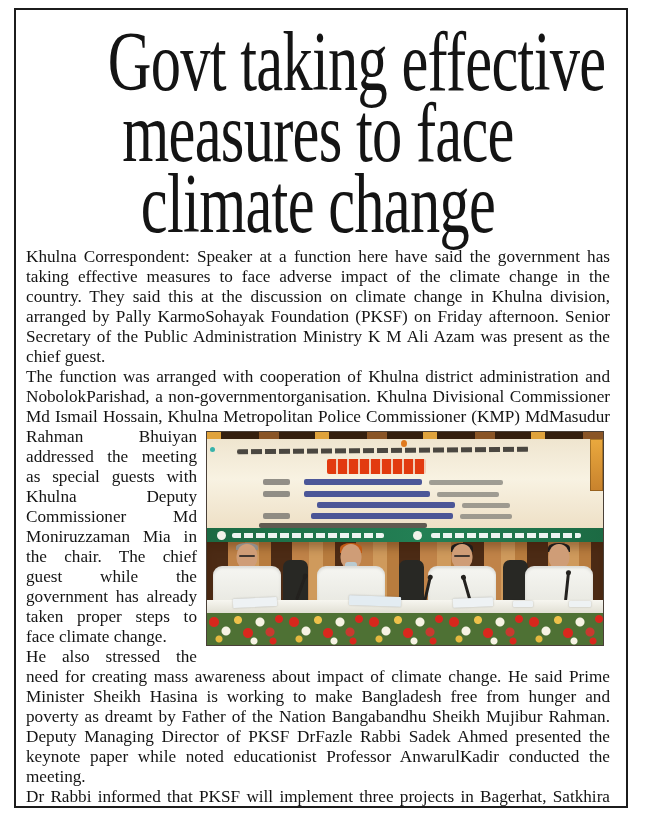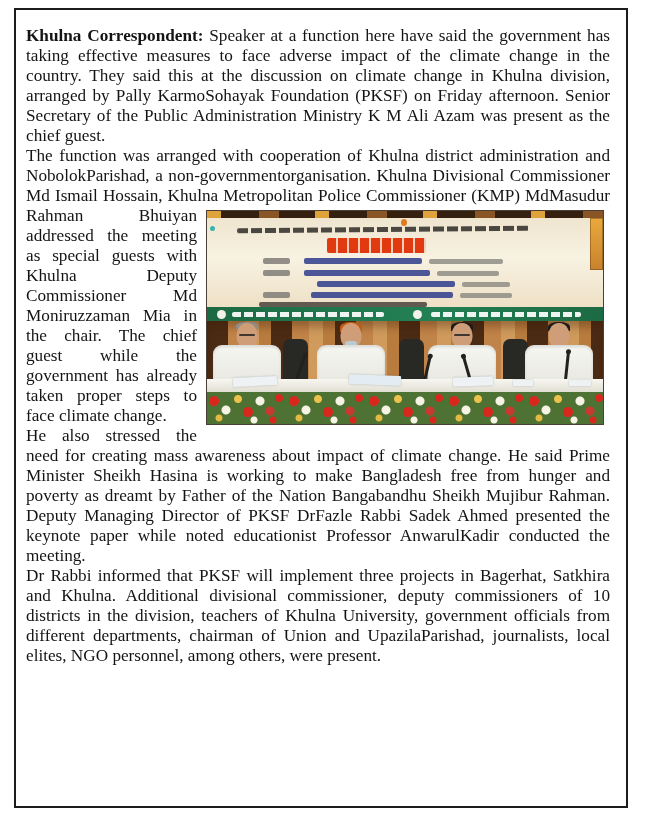--- a/index.html
+++ b/index.html
@@ -2,21 +2,21 @@
 <html><head>
 <meta charset="utf-8">
 <style>
   html,body{margin:0;padding:0;background:#ffffff;}
   body{width:646px;height:829px;position:relative;font-family:"Liberation Serif","DejaVu Serif",serif;color:#141414;}
   .sheet{position:absolute;left:14px;top:8px;width:614px;height:800px;border:2px solid #1c1c1c;background:#fff;box-sizing:border-box;padding:16px 16px 8px 10px;overflow:hidden;}
   h1.headline{margin:0 0 8px 0;text-align:center;font-weight:500;}
   .hl{display:block;font-size:84px;line-height:71px;transform:scaleX(.72);transform-origin:50% 50%;white-space:nowrap;letter-spacing:-1px;}
   .body-copy{font-size:17.2px;line-height:20px;text-align:justify;}
   .body-copy p{margin:0;}
-  .lead{font-weight:700;}
+  .lead{font-weight:400;}
 
   
   .photo{float:right;width:396px;height:213px;margin:4px 6px 8px 9px;position:relative;display:block;border:1px solid #4a4038;background:#f3ead8;overflow:hidden;}
   .photo b,.photo i{position:absolute;display:block;font-style:normal;}
   .ph-top{left:0;top:0;right:0;height:7px;background:repeating-linear-gradient(90deg,#e0a33c 0 14px,#35200f 14px 52px,#8a5526 52px 72px,#35200f 72px 108px);}
   .ph-rightpanel{right:0;top:7px;width:13px;height:52px;background:linear-gradient(180deg,#eaa93e,#c8822d);box-shadow:inset 0 0 0 1px rgba(80,50,10,.4);}
   .ph-banner{left:0;top:7px;right:0;height:89px;background:linear-gradient(180deg,#efe5cf,#f8f2e2 45%,#eee0c6);}
   .bn-teal{left:3px;top:8px;width:5px;height:5px;border-radius:50%;background:#38b3ab;}
   .bn-dot{left:49%;top:1px;width:6px;height:7px;border-radius:50%;background:#e07a1e;}
   .bn-line1{left:30px;top:9px;width:292px;height:5px;border-radius:2px;background:repeating-linear-gradient(90deg,rgba(45,42,38,.85) 0 11px,transparent 11px 14px);transform:rotate(-.5deg);filter:blur(.4px);}
@@ -70,20 +70,25 @@
     radial-gradient(circle at 12px 26px,#e4b93f 3px,transparent 4px),
     radial-gradient(circle at 47px 28px,#f7f3e4 3px,transparent 4px),
     radial-gradient(circle at 66px 28px,#d8271d 3px,transparent 4px);
     background-size:80px 32px;}
 </style>
 </head>
 <body>
 
 <div class="sheet">
 
+  <h1 class="headline">
+    <span class="hl">Govt taking effective</span>
+    <span class="hl">measures to face</span>
+    <span class="hl">climate change</span>
+  </h1>
 
   <div class="body-copy">
 
     <p><span class="lead">Khulna Correspondent:</span><span> Speaker at a function here have said the government has taking effective measures to face adverse impact of the climate change in the country.  They said this at the discussion on climate change in Khulna division, arranged by Pally KarmoSohayak Foundation (PKSF) on Friday afternoon.  Senior Secretary of the Public Administration Ministry K M Ali Azam was present as the chief guest.</span></p>
 
     <p><span>The function was arranged with cooperation of Khulna district administration and NobolokParishad, a non-governmentorganisation.  Khulna Divisional Commissioner Md Ismail Hossain, Khulna Metropolitan Police Commissioner (KMP) MdMasudur </span><span class="photo">
         <b class="ph-top"></b>
         <b class="ph-banner">
           <i class="bn-teal"></i>
           <i class="bn-dot"></i>

